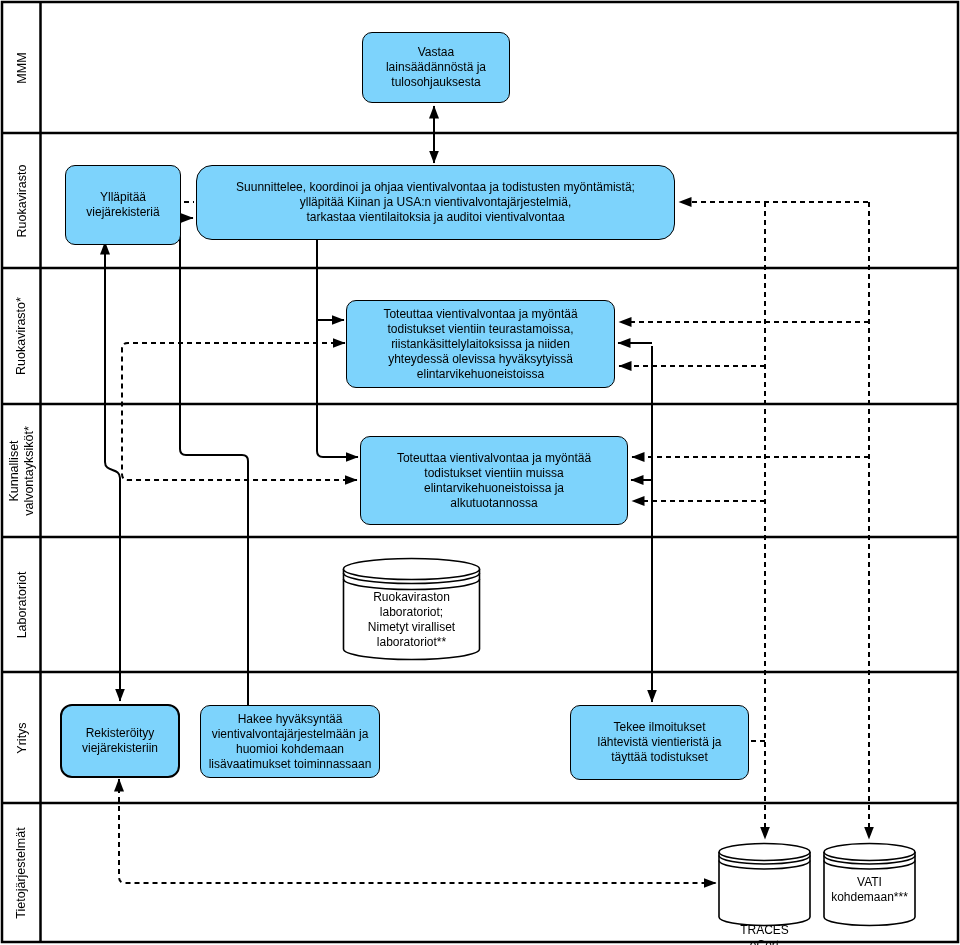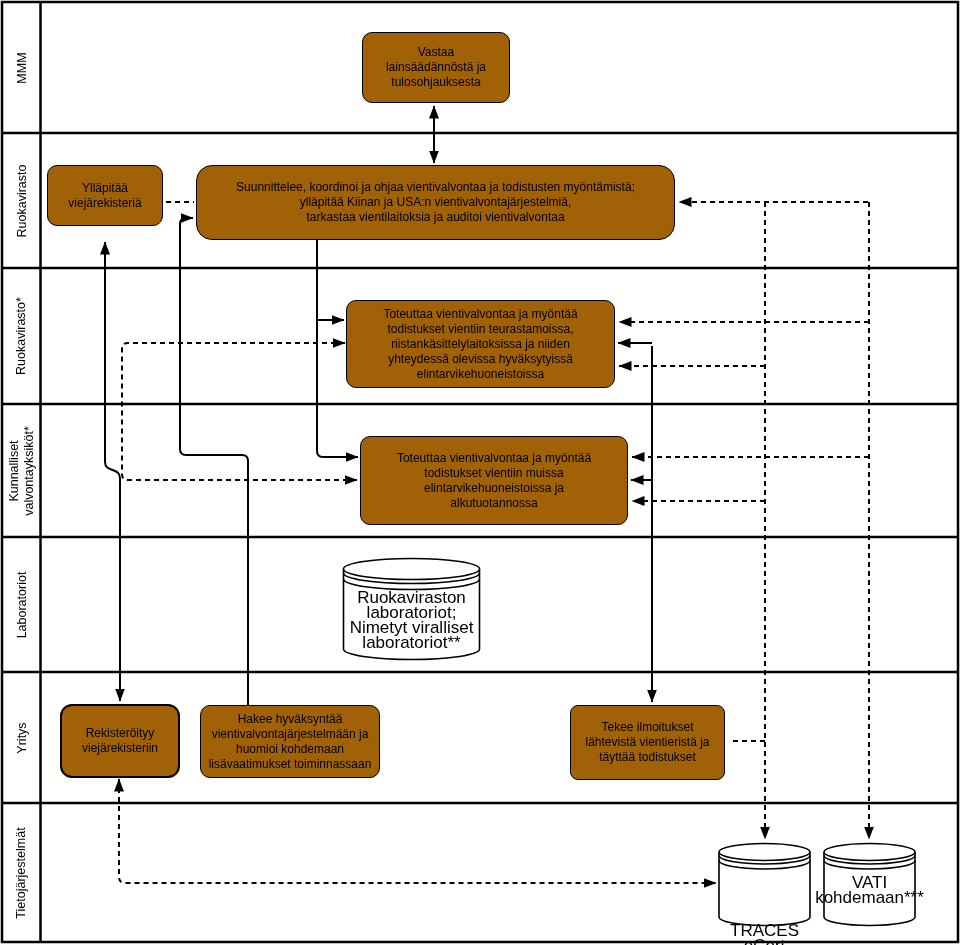--- a/index.html
+++ b/index.html
@@ -4,27 +4,27 @@
 <style>
   html,body{margin:0;padding:0;background:#ffffff;}
   #canvas{
     position:relative;width:960px;height:945px;background:#ffffff;
     font-family:"Liberation Sans","DejaVu Sans",sans-serif;color:#000;overflow:hidden;
   }
   #wires{position:absolute;left:0;top:0;width:960px;height:945px;}
   .node{
     position:absolute;display:flex;align-items:center;justify-content:center;
     text-align:center;white-space:pre-line;font-size:12px;line-height:15px;
-    background:#a16207;border:1.6px solid #000;border-radius:10px;
+    background:#7dd3fc;border:1.6px solid #000;border-radius:10px;
     box-sizing:border-box;padding:12px 4px;
   }
   .node.bold-border{border-width:2.5px;border-radius:12px;}
   .cyl-text{
     position:absolute;display:flex;align-items:center;justify-content:center;
-    text-align:center;white-space:pre-line;font-size:17px;line-height:15px;
+    text-align:center;white-space:pre-line;font-size:12px;line-height:15px;
     background:transparent;border:none;
   }
   .lane-label{
     position:absolute;display:flex;align-items:center;justify-content:center;
     text-align:center;white-space:pre-line;font-size:12.5px;line-height:15px;
     transform:rotate(-90deg);
   }
 </style>
 </head>
 <body>
@@ -109,21 +109,21 @@
   <div class="lane-label" style="left:-49px;top:853px;width:140px;height:40px;">Tietojärjestelmät</div>
 
   <div class="node" style="left:362px;top:32px;width:148px;height:71px;">Vastaa
 lainsäädännöstä ja
 tulosohjauksesta</div>
 
   <div class="node" style="left:196px;top:165px;width:479px;height:75px;border-radius:16px;">Suunnittelee, koordinoi ja ohjaa vientivalvontaa ja todistusten myöntämistä;
 ylläpitää Kiinan ja USA:n vientivalvontajärjestelmiä,
 tarkastaa vientilaitoksia ja auditoi vientivalvontaa</div>
 
-  <div class="node" style="left:47px;top:165px;width:116px;height:61px;">Ylläpitää
+  <div class="node" style="left:65px;top:165px;width:116px;height:80px;">Ylläpitää
 viejärekisteriä</div>
 
   <div class="node" style="left:346px;top:300px;width:269px;height:88px;">Toteuttaa vientivalvontaa ja myöntää
 todistukset vientiin teurastamoissa,
 riistankäsittelylaitoksissa ja niiden
 yhteydessä olevissa hyväksytyissä
 elintarvikehuoneistoissa</div>
 
   <div class="node" style="left:360px;top:436px;width:268px;height:89px;">Toteuttaa vientivalvontaa ja myöntää
 todistukset vientiin muissa
@@ -136,21 +136,21 @@
 laboratoriot**</div>
 
   <div class="node bold-border" style="left:60px;top:704px;width:120px;height:74px;">Rekisteröityy
 viejärekisteriin</div>
 
   <div class="node" style="left:200px;top:705px;width:180px;height:73px;">Hakee hyväksyntää
 vientivalvontajärjestelmään ja
 huomioi kohdemaan
 lisävaatimukset toiminnassaan</div>
 
-  <div class="node" style="left:570px;top:705px;width:155px;height:75px;border-radius:8px;">Tekee ilmoitukset
+  <div class="node" style="left:570px;top:705px;width:179px;height:75px;">Tekee ilmoitukset
 lähtevistä vientieristä ja
 täyttää todistukset</div>
 
   <div class="cyl-text" style="left:719px;top:916px;width:91px;height:44px;">TRACES
 eCert</div>
 
   <div class="cyl-text" style="left:824px;top:868px;width:91px;height:44px;">VATI
 kohdemaan***</div>
 
 </div>

